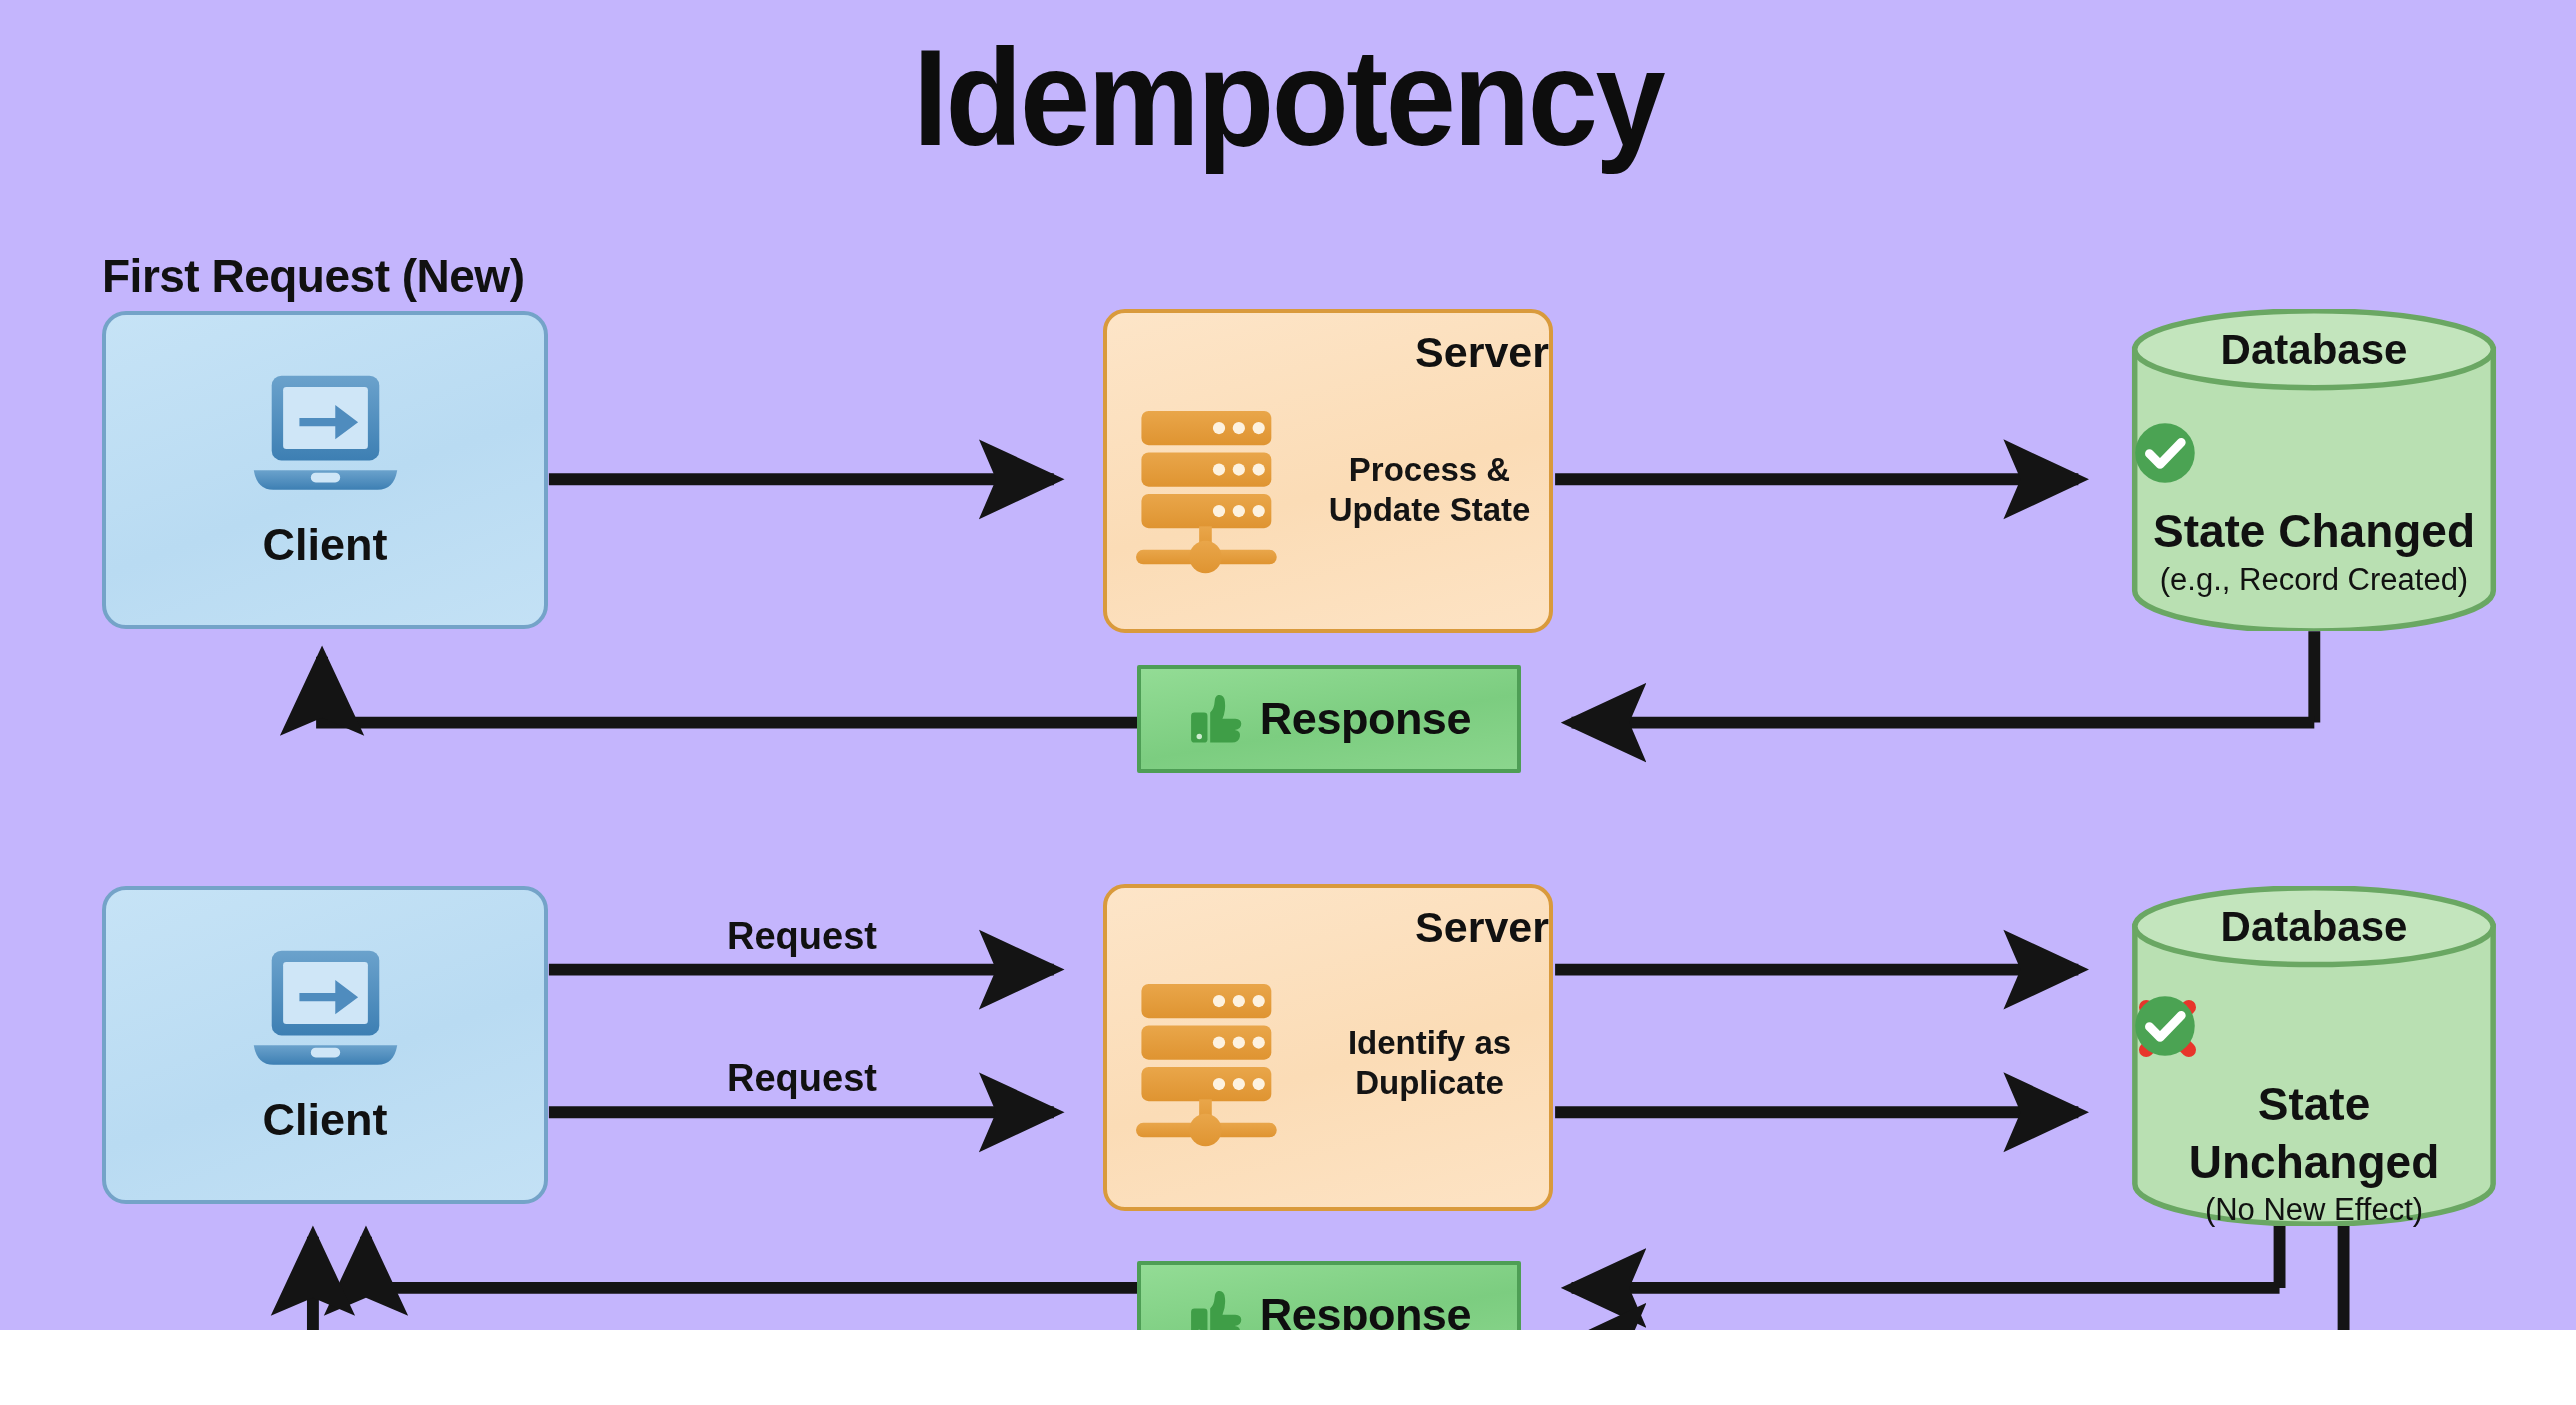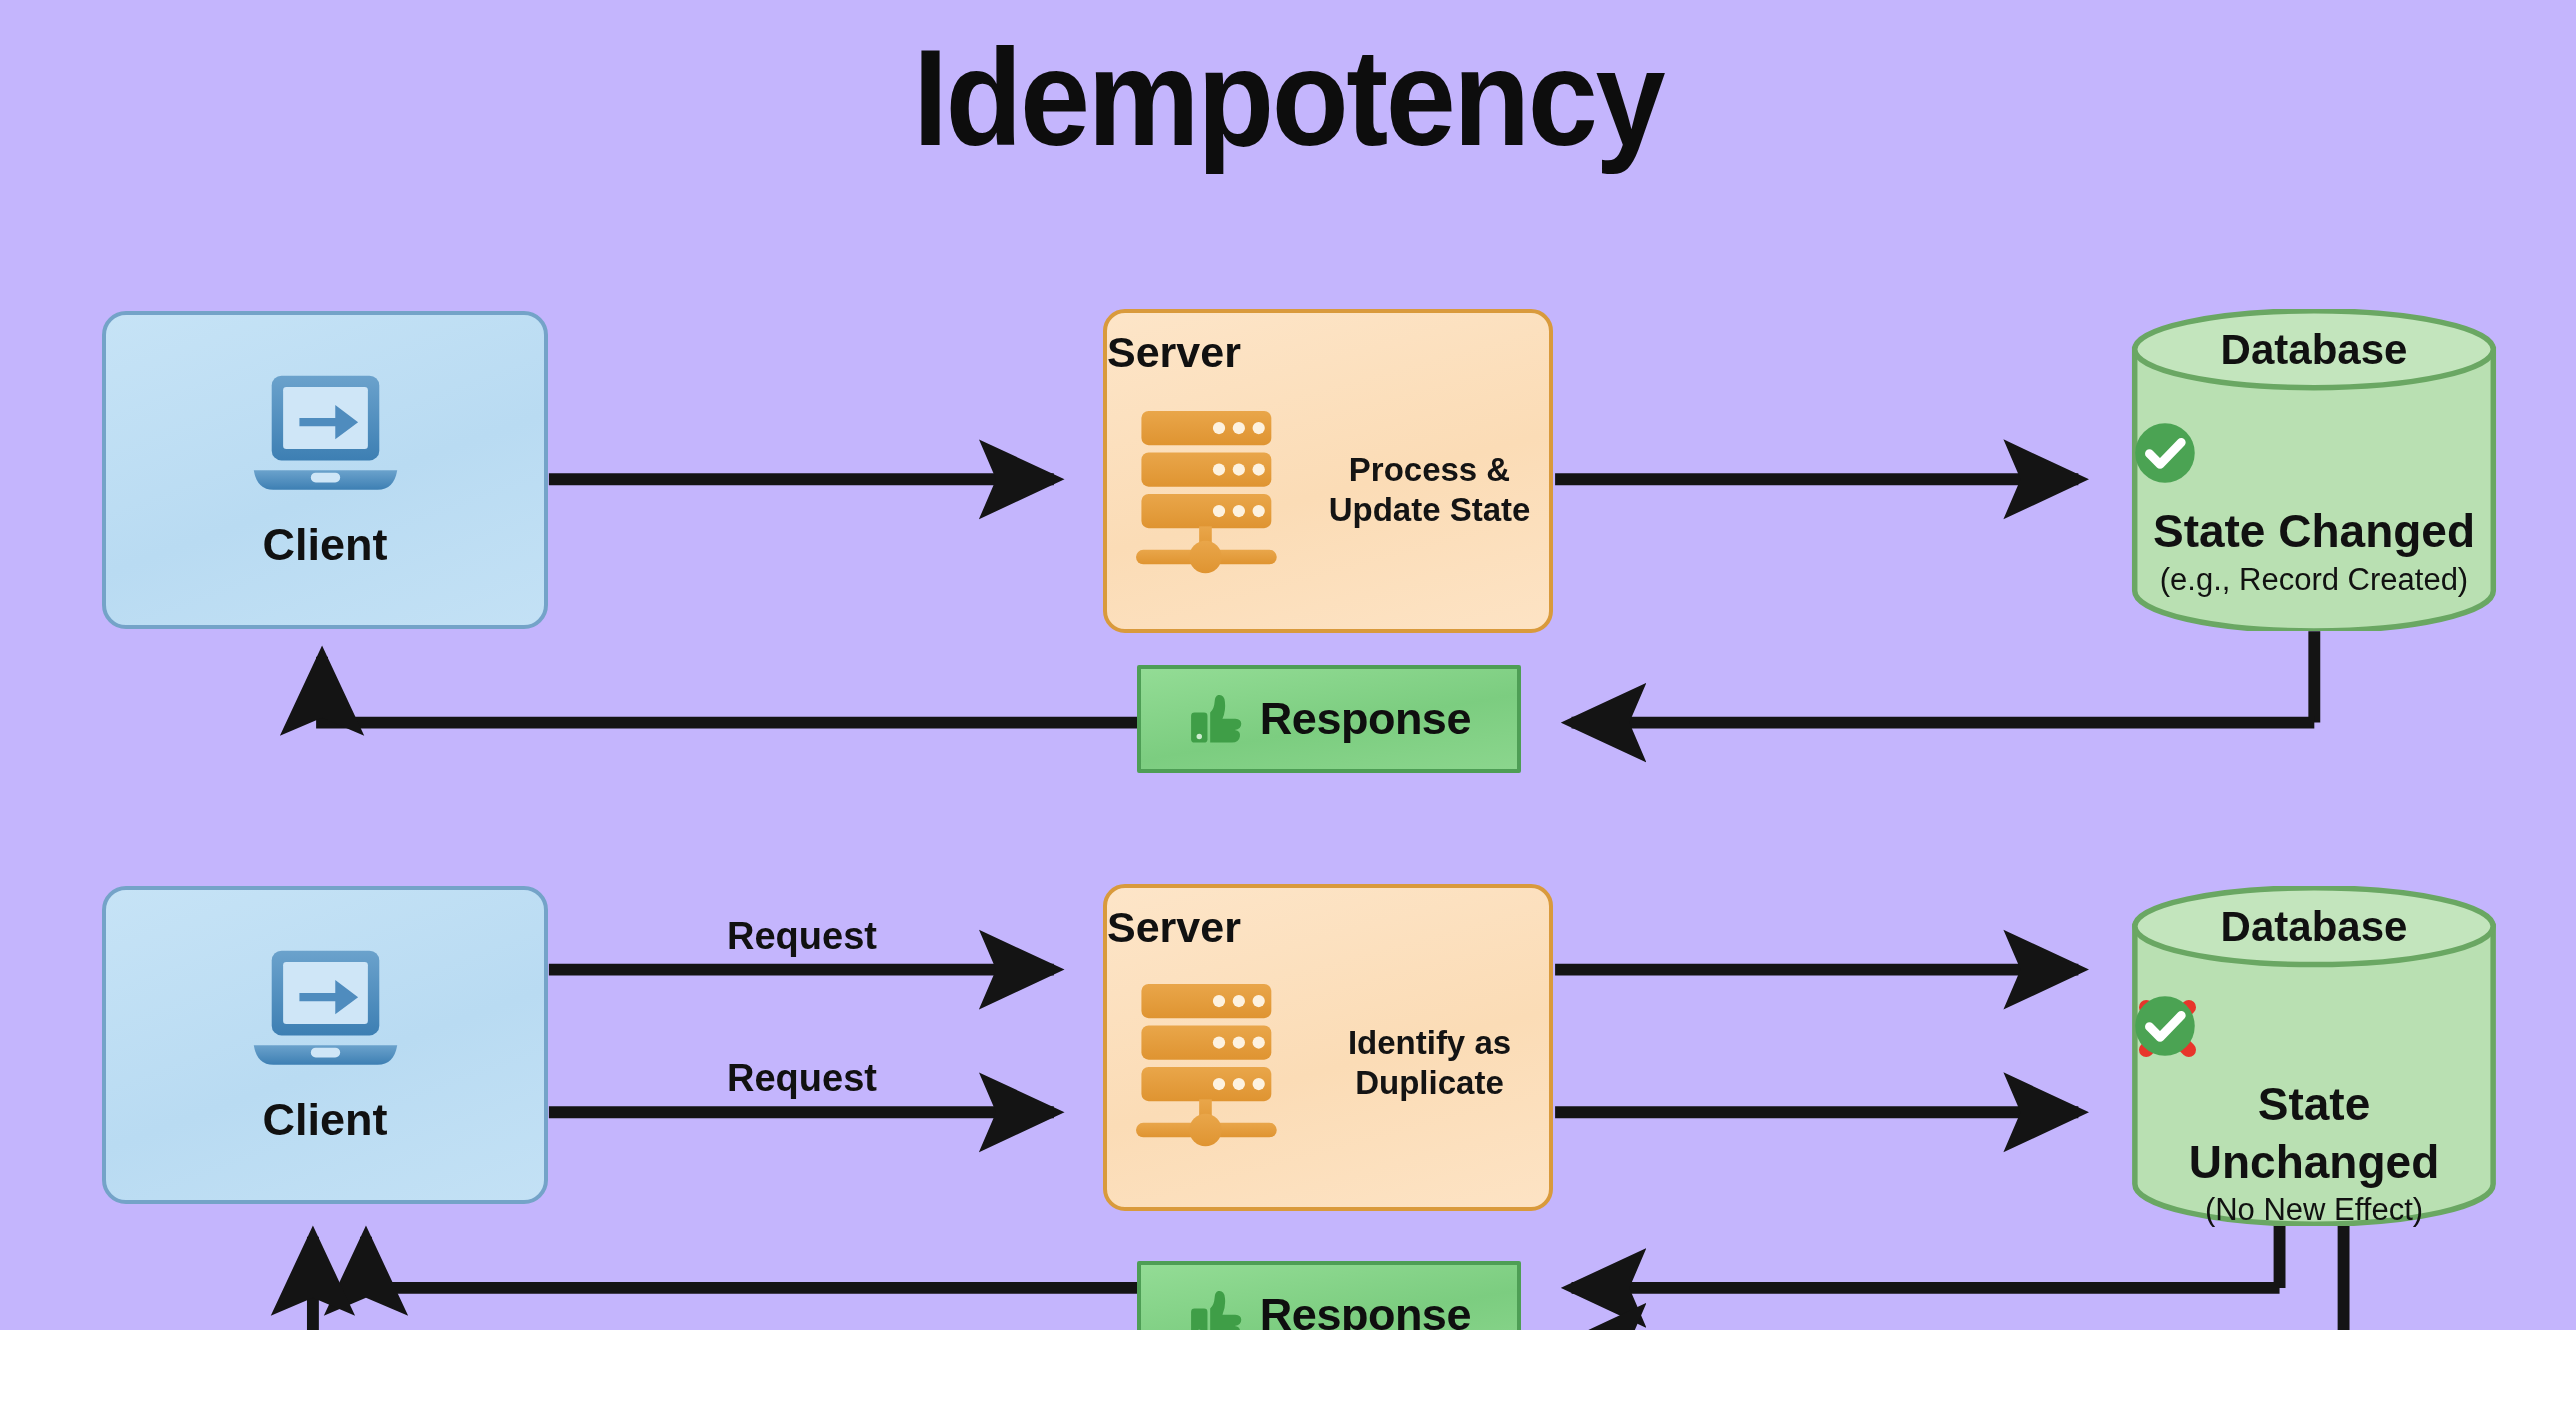--- a/index.html
+++ b/index.html
@@ -72,21 +72,21 @@
     position: absolute;
     background: linear-gradient(165deg, #fde5c8 0%, #fbdcb6 55%, #fde3c4 100%);
     border: 4.6px solid #d99a3c;
     border-radius: 22px;
     box-sizing: border-box;
   }
   .server-title {
     position: absolute;
     top: 14.6px;
     left: 0; right: 0;
-    text-align: left;
+    text-align: right;
     font-size: 43px;
     font-weight: bold;
     color: #111111;
   }
   .server-icon { position: absolute; }
   .server-text {
     position: absolute;
     text-align: center;
     font-size: 33px;
     font-weight: bold;
@@ -215,20 +215,21 @@
       <path d="M 2492 1338 L 2492 1408"></path>
       <line x1="2492" y1="1408" x2="1718" y2="1408" marker-end="url(#arrowL)"></line>
       <path d="M 2562 1338 L 2562 1468"></path>
       <line x1="2562" y1="1468" x2="1718" y2="1468" marker-end="url(#arrowL)"></line>
 
       <path d="M 1243 1408 L 400 1408 L 400 1352" marker-end="url(#arrowU)"></path>
       <path d="M 1243 1468 L 342 1468 L 342 1352" marker-end="url(#arrowU)"></path>
     </g>
   </svg>
 
+  <div class="section-heading" id="heading-row1">First Request (New)</div>
 
   <div class="client-box" style="left:102px; top:311px; width:446px; height:318px;">
     <div class="client-inner">
       <span class="laptop-icon">
         <svg width="163" height="134" viewBox="0 0 100 82">
           <defs>
             <linearGradient id="lg1" x1="0" y1="0" x2="0" y2="1">
               <stop offset="0" stop-color="#6ba2cc"></stop>
               <stop offset="1" stop-color="#3d7fb3"></stop>
             </linearGradient>

